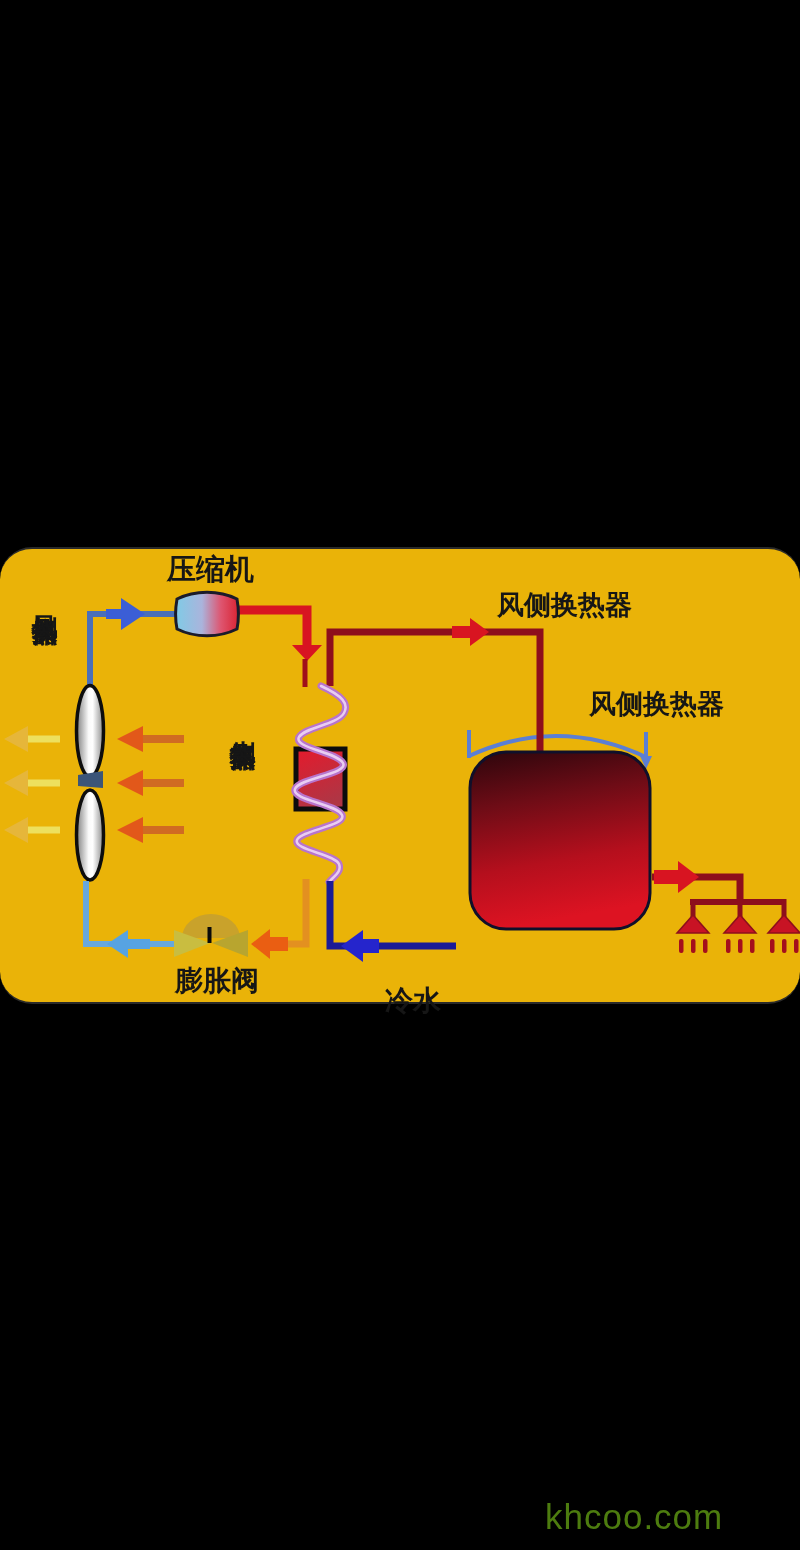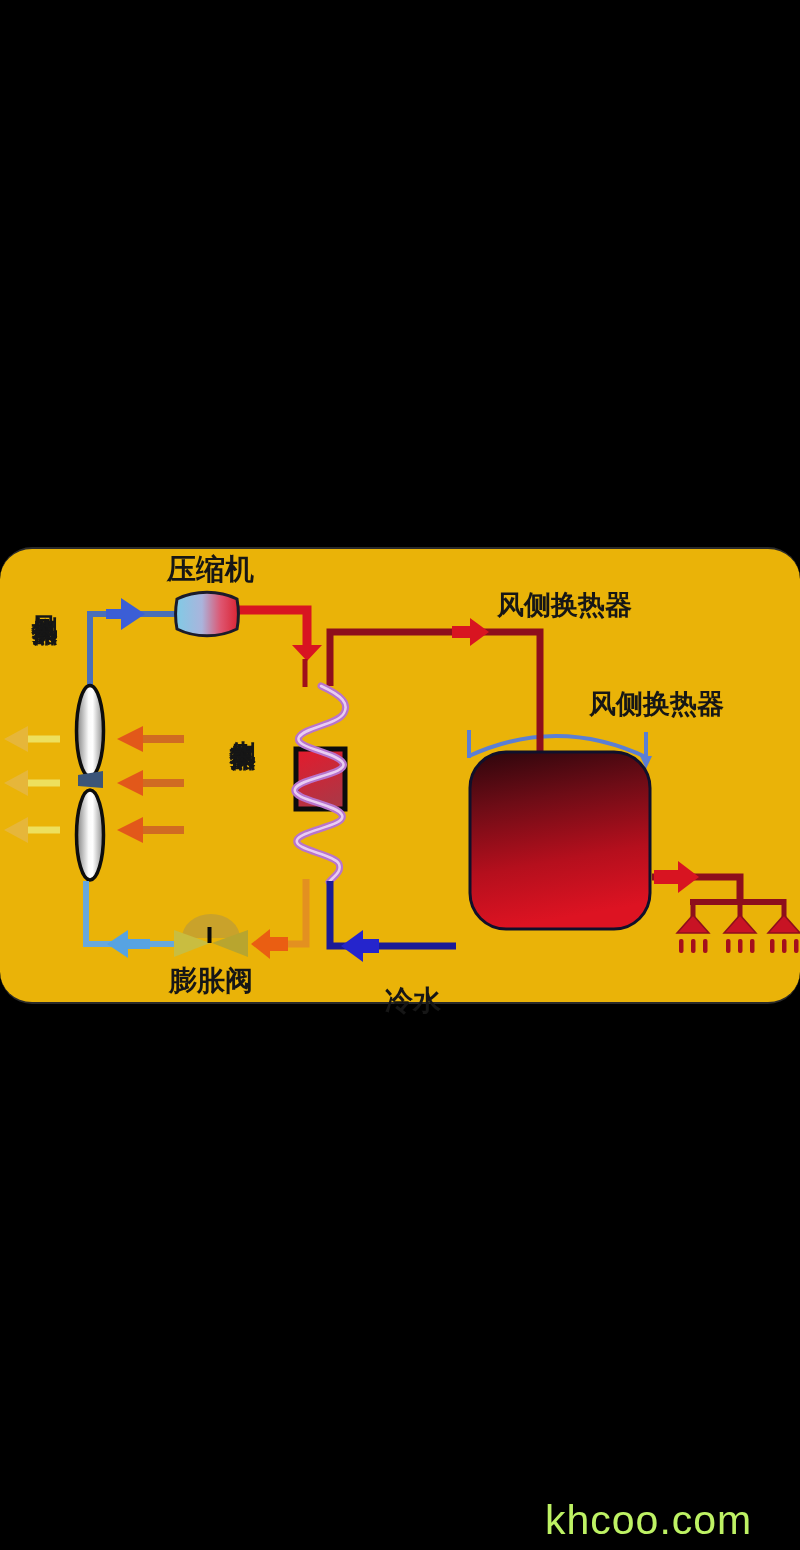--- a/index.html
+++ b/index.html
@@ -4,22 +4,22 @@
 <style>
   html,body{margin:0;padding:0;background:#000;}
   body{width:800px;height:1550px;position:relative;overflow:hidden;
        font-family:"DejaVu Sans","Liberation Sans",sans-serif;}
   #screen{position:absolute;inset:0;background:#000;}
   #diagram{position:absolute;left:0;top:547px;width:800px;height:453px;
            background:#eab308;border-top:2px solid #2a2a2a;border-bottom:2px solid #2a2a2a;border-radius:32px;}
   #diagram svg{position:absolute;left:0;top:0;}
   .lbl{position:absolute;font-weight:700;color:#161616;line-height:1.05;white-space:nowrap;}
   .vlbl{writing-mode:vertical-rl;text-orientation:upright;letter-spacing:1px;}
-  #watermark{position:absolute;left:545px;top:1497px;font-size:41px;font-weight:400;
-             color:#bef264;letter-spacing:1px;font-family:"Liberation Sans",sans-serif;}
+  #watermark{position:absolute;left:545px;top:1497px;font-size:35px;font-weight:400;
+             color:#4d7c0f;letter-spacing:1px;font-family:"Liberation Sans",sans-serif;}
 </style>
 </head>
 <body>
 
 <div id="screen">
   <div id="diagram">
 
     <svg width="800" height="453" viewBox="0 0 800 453">
       <defs>
         <linearGradient id="compGrad" x1="0" y1="0" x2="1" y2="0">
@@ -174,18 +174,18 @@
         <polygon points="248,381 212,394 248,408" fill="#b8a52f"></polygon>
         <rect x="207.5" y="378" width="4" height="16" fill="#0a0a0a"></rect>
       </g>
     </svg>
 
     <div class="lbl" style="left:167px;top:5px;font-size:29px;">压缩机</div>
     <div class="lbl vlbl" style="left:31px;top:46px;font-size:26px;">风侧换热器</div>
     <div class="lbl vlbl" style="left:229px;top:171px;font-size:26px;">水侧换热器</div>
     <div class="lbl" style="left:497px;top:42px;font-size:27px;">风侧换热器</div>
     <div class="lbl" style="left:589px;top:141px;font-size:27px;">风侧换热器</div>
-    <div class="lbl" style="left:169px;top:417px;font-size:28px;">膨胀阀</div>
+    <div class="lbl" style="left:175px;top:417px;font-size:28px;">膨胀阀</div>
     <div class="lbl" style="left:385px;top:417px;font-size:28px;margin-top:20px;">冷水</div>
   </div>
 
   <div id="watermark">khcoo.com</div>
 </div>
 
 </body></html>

